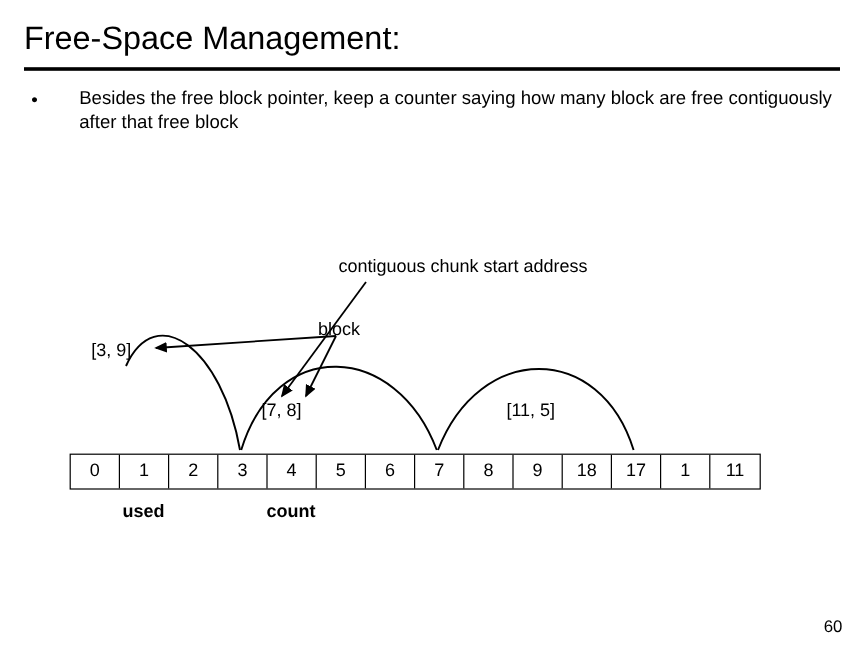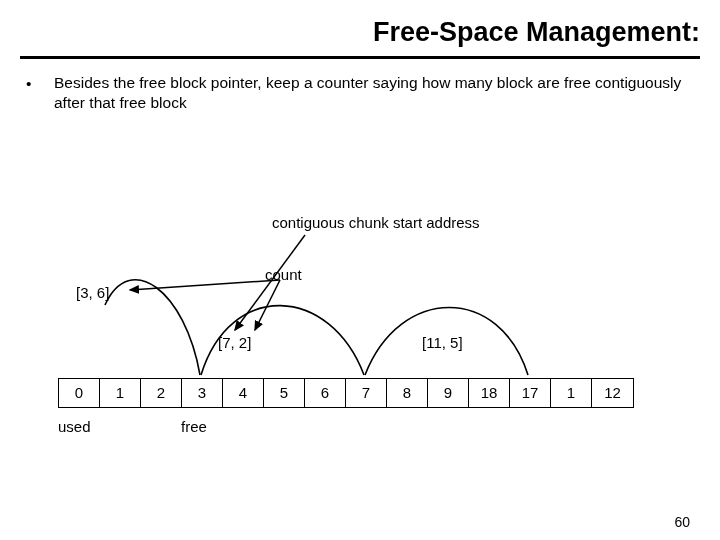--- a/index.html
+++ b/index.html
@@ -13,22 +13,22 @@
     color: #000;
     position: relative;
   }
   .slide {
     width: 720px;
     height: 540px;
     position: relative;
     padding: 12px 20px 0 20px;
   }
   .title {
-    text-align: right;
-    font-weight: bold;
+    text-align: left;
+    font-weight: normal;
     font-size: 27px;
     line-height: 1.25;
     margin: 4px 0 6px 0;
   }
   .rule {
     border: 0;
     border-top: 3px solid #000;
     margin: 4px 0 14px 0;
   }
   .bullet-row {
@@ -37,21 +37,21 @@
     font-size: 15.5px;
     line-height: 1.3;
     margin: 0 6px 0 6px;
   }
   .bullet-dot {
     width: 28px;
     flex: 0 0 28px;
     text-align: left;
     padding-top: 1px;
   }
-  .bullet-text { flex: 1; }
+  .bullet-text { flex: 1; margin-left: 12px; }
   .diagram {
     position: absolute;
     left: 0;
     top: 190px;
     width: 720px;
     height: 260px;
   }
   .lbl {
     position: absolute;
     font-size: 15px;
@@ -75,25 +75,26 @@
   .cell:last-child { border-right: 0; }
   .labs {
     position: absolute;
     left: 58px;
     top: 228px;
     display: flex;
     font-size: 15px;
   }
   .labs div {
     width: 123px;  
-    text-align: left;
+    text-align: center;
+    font-weight: bold;
   }
   .page-num {
     position: absolute;
-    right: 30px;
+    right: 18px;
     bottom: 10px;
     font-size: 14px;
   }
   svg.overlay {
     position: absolute;
     left: 0; top: 0;
     width: 720px; height: 260px;
     pointer-events: none;
   }
 </style>
@@ -127,45 +128,45 @@
       <line x1="280" y1="90" x2="130" y2="100" stroke="#000" stroke-width="1.5" marker-end="url(#ah)"></line>
       <line x1="280" y1="90" x2="255" y2="140" stroke="#000" stroke-width="1.5" marker-end="url(#ah)"></line>
 
       <path d="M 105 115 C 130 60, 185 100, 200 185" stroke="#000" stroke-width="1.6" fill="none"></path>
 
       <path d="M 201 185 C 230 90, 330 95, 364 185" stroke="#000" stroke-width="1.6" fill="none"></path>
 
       <path d="M 365 185 C 400 95, 500 95, 528 185" stroke="#000" stroke-width="1.6" fill="none"></path>
     </svg>
 
-    <div class="lbl" style="left:272px; top:24px;">contiguous chunk start address</div>
-    <div class="lbl" style="left:265px; top:76px;">count</div>
+    <div class="lbl" style="left:282px; top:24px;">contiguous chunk start address</div>
+    <div class="lbl" style="left:265px; top:76px;">block</div>
 
-    <div class="lbl" style="left:76px;  top:94px;">[3, 6]</div>
-    <div class="lbl" style="left:218px; top:144px;">[7, 2]</div>
+    <div class="lbl" style="left:76px;  top:94px;">[3, 9]</div>
+    <div class="lbl" style="left:218px; top:144px;">[7, 8]</div>
     <div class="lbl" style="left:422px; top:144px;">[11, 5]</div>
 
     <div class="blocks">
       <div class="cell">0</div>
       <div class="cell">1</div>
       <div class="cell">2</div>
       <div class="cell">3</div>
       <div class="cell">4</div>
       <div class="cell">5</div>
       <div class="cell">6</div>
       <div class="cell">7</div>
       <div class="cell">8</div>
       <div class="cell">9</div>
       <div class="cell">18</div>
       <div class="cell">17</div>
       <div class="cell">1</div>
-      <div class="cell">12</div>
+      <div class="cell">11</div>
     </div>
 
     <div class="labs">
       <div>used</div>
-      <div>free</div>
+      <div>count</div>
     </div>
 
   </div>
 
   <div class="page-num">60</div>
 </div>
 
 </body></html>

